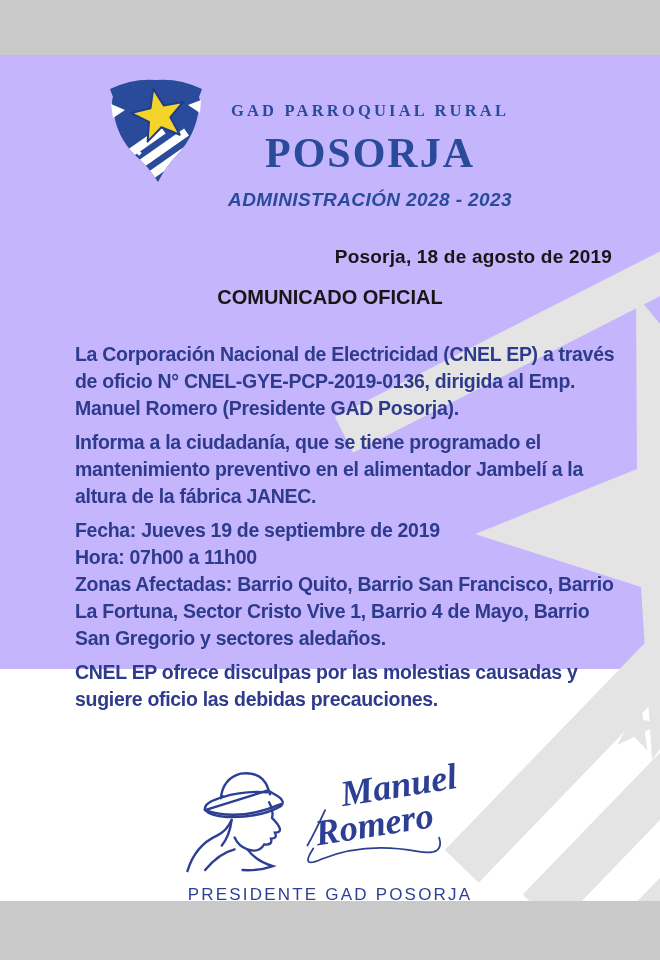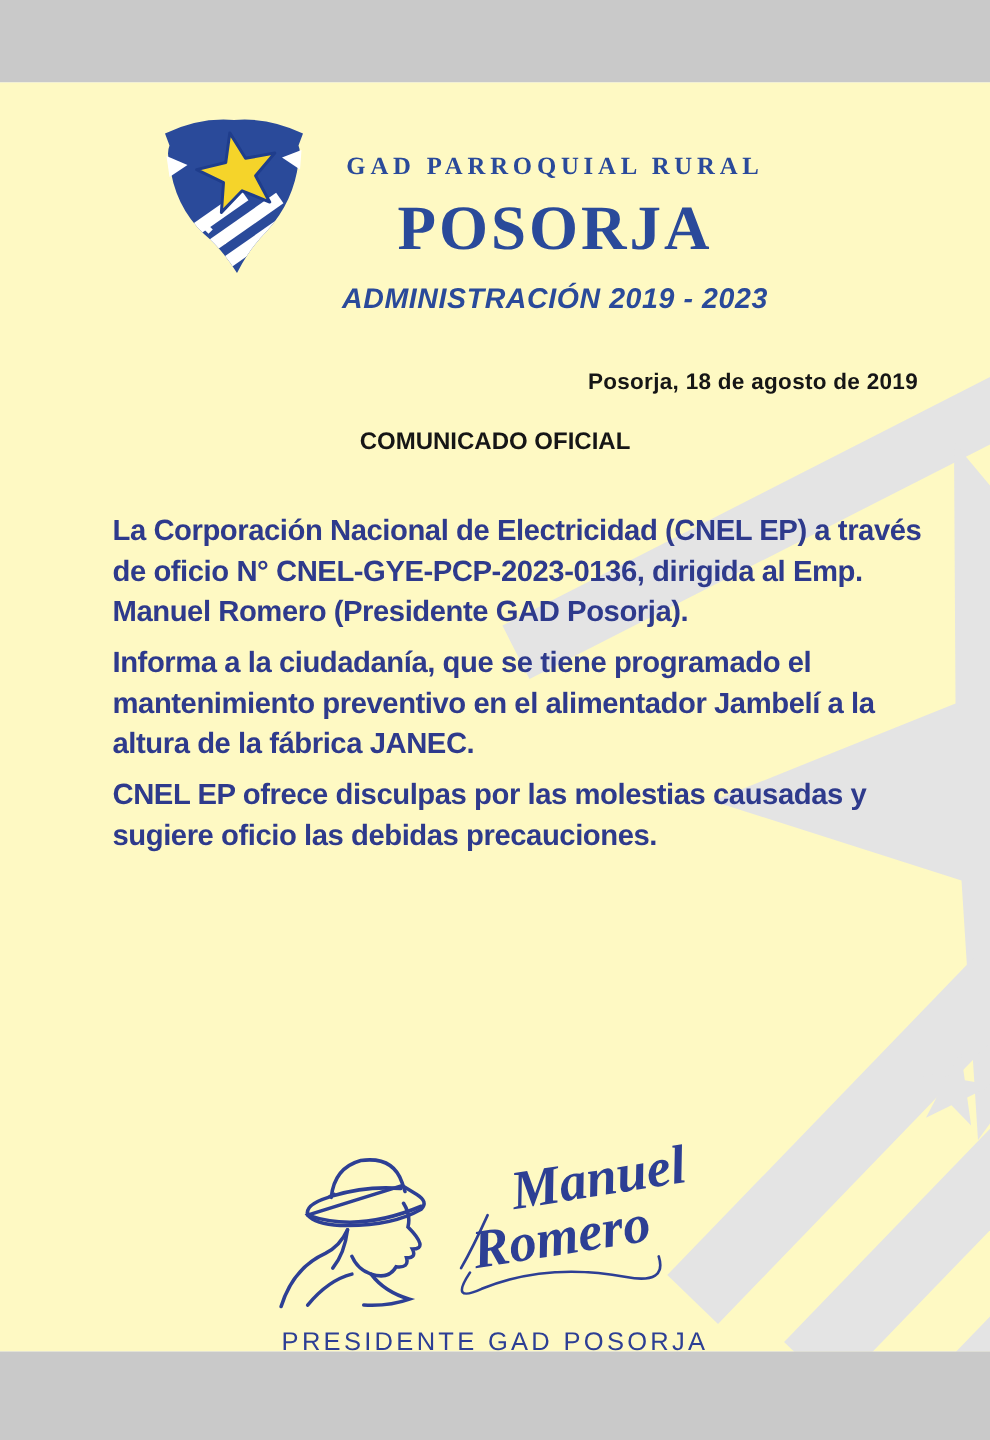--- a/index.html
+++ b/index.html
@@ -7,21 +7,21 @@
     position:relative;
     width:660px;height:960px;
     overflow:hidden;
     background:#ffffff;
     font-family:"Liberation Sans",sans-serif;
   }
   .bar{position:absolute;left:0;width:660px;background:#c9c9c9;}
   .bar.top{top:0;height:55px;}
   .bar.bottom{top:901px;height:59px;}
 
-  .paper{position:absolute;left:0;top:55px;width:660px;height:846px;background:#fef9c3;}
+  .paper{position:absolute;left:0;top:55px;width:660px;height:614px;background:#c4b5fd;}
 
   .watermark{position:absolute;left:0;top:0;width:660px;height:846px;z-index:0;pointer-events:none;}
 
   .content{position:absolute;inset:0;z-index:1;}
 
   
   .emblem{position:absolute;left:96px;top:16px;width:120px;height:120px;}
   .logo-text{position:absolute;left:222px;top:46px;width:296px;text-align:center;color:#2a4a9a;}
   .org-type{
     font-family:"Liberation Serif",serif;font-weight:bold;
@@ -30,25 +30,25 @@
   .org-name{
     font-family:"Liberation Serif",serif;font-weight:bold;
     font-size:42px;line-height:60px;letter-spacing:2px;margin-top:2px;white-space:nowrap;
   }
   .admin{
     font-weight:bold;font-style:italic;font-size:19px;margin-top:6px;letter-spacing:0.4px;white-space:nowrap;
   }
 
   .dateline{
     position:absolute;right:48px;top:191px;
-    font-size:15px;font-weight:bold;color:#161616;letter-spacing:0.2px;
+    font-size:19px;font-weight:bold;color:#161616;letter-spacing:0.2px;
   }
   .doc-title{
     position:absolute;left:0;top:231px;width:660px;margin:0;text-align:center;
-    font-size:16px;font-weight:bold;color:#161616;letter-spacing:0px;
+    font-size:20px;font-weight:bold;color:#161616;letter-spacing:0px;
   }
 
   .body{
     position:absolute;left:75px;top:286px;width:543px;
     color:#2e3a8c;font-size:19.5px;line-height:27px;font-weight:bold;letter-spacing:-0.3px;
   }
   .body p{margin:0 0 7px 0;}
   .body .line{display:block;}
 
   .signature{position:absolute;left:0;top:700px;width:660px;text-align:center;}
@@ -102,29 +102,34 @@
           </g>
         </g>
         <path d="M15,33 L29,39 L17,47 Z" fill="#ffffff"></path>
         <path d="M105,29 L92,34 L104,42 Z" fill="#ffffff"></path>
         <polygon points="57.2,17.6 67.7,34.5 87.2,31 74.4,46.2 83.8,63.7 65.4,56.2 51.6,70.6 53,50.8 35.1,42.1 54.5,37.3" fill="#f5d42a" stroke="#1f3d8c" stroke-width="2" stroke-linejoin="round"></polygon>
       </svg>
 
       <div class="logo-text">
         <div class="org-type">GAD PARROQUIAL RURAL</div>
         <div class="org-name">POSORJA</div>
-        <div class="admin">ADMINISTRACIÓN 2019 - 2023</div>
+        <div class="admin">ADMINISTRACIÓN 2028 - 2023</div>
       </div>
 
       <div class="dateline">Posorja, 18 de agosto de 2019</div>
       <h1 class="doc-title">COMUNICADO OFICIAL</h1>
 
       <div class="body">
-        <p>La Corporación Nacional de Electricidad (CNEL EP) a través de oficio N° CNEL-GYE-PCP-2023-0136, dirigida al Emp. Manuel Romero (Presidente GAD Posorja).</p>
+        <p>La Corporación Nacional de Electricidad (CNEL EP) a través de oficio N° CNEL-GYE-PCP-2019-0136, dirigida al Emp. Manuel Romero (Presidente GAD Posorja).</p>
         <p>Informa a la ciudadanía, que se tiene programado el mantenimiento preventivo en el alimentador Jambelí a la altura de la fábrica JANEC.</p>
+        <p>
+          <span class="line">Fecha: Jueves 19 de septiembre de 2019</span>
+          <span class="line">Hora: 07h00 a 11h00</span>
+          <span class="line">Zonas Afectadas: Barrio Quito, Barrio San Francisco, Barrio La Fortuna, Sector Cristo Vive 1, Barrio 4 de Mayo, Barrio San Gregorio y sectores aledaños.</span>
+        </p>
         <p>CNEL EP ofrece disculpas por las molestias causadas y sugiere oficio las debidas precauciones.</p>
       </div>
 
       <div class="signature">
         <svg class="sig-art" viewBox="0 0 310 120" xmlns="http://www.w3.org/2000/svg" aria-hidden="true">
           <g fill="none" stroke="#2d3f94" stroke-width="2.4" stroke-linecap="round">
 
             <path d="M10,118 Q18,92 40,82 Q50,77 55,66"></path>
 
             <path d="M44,44 Q46,24 64,19 Q86,16 92,34 L94,40"></path>

